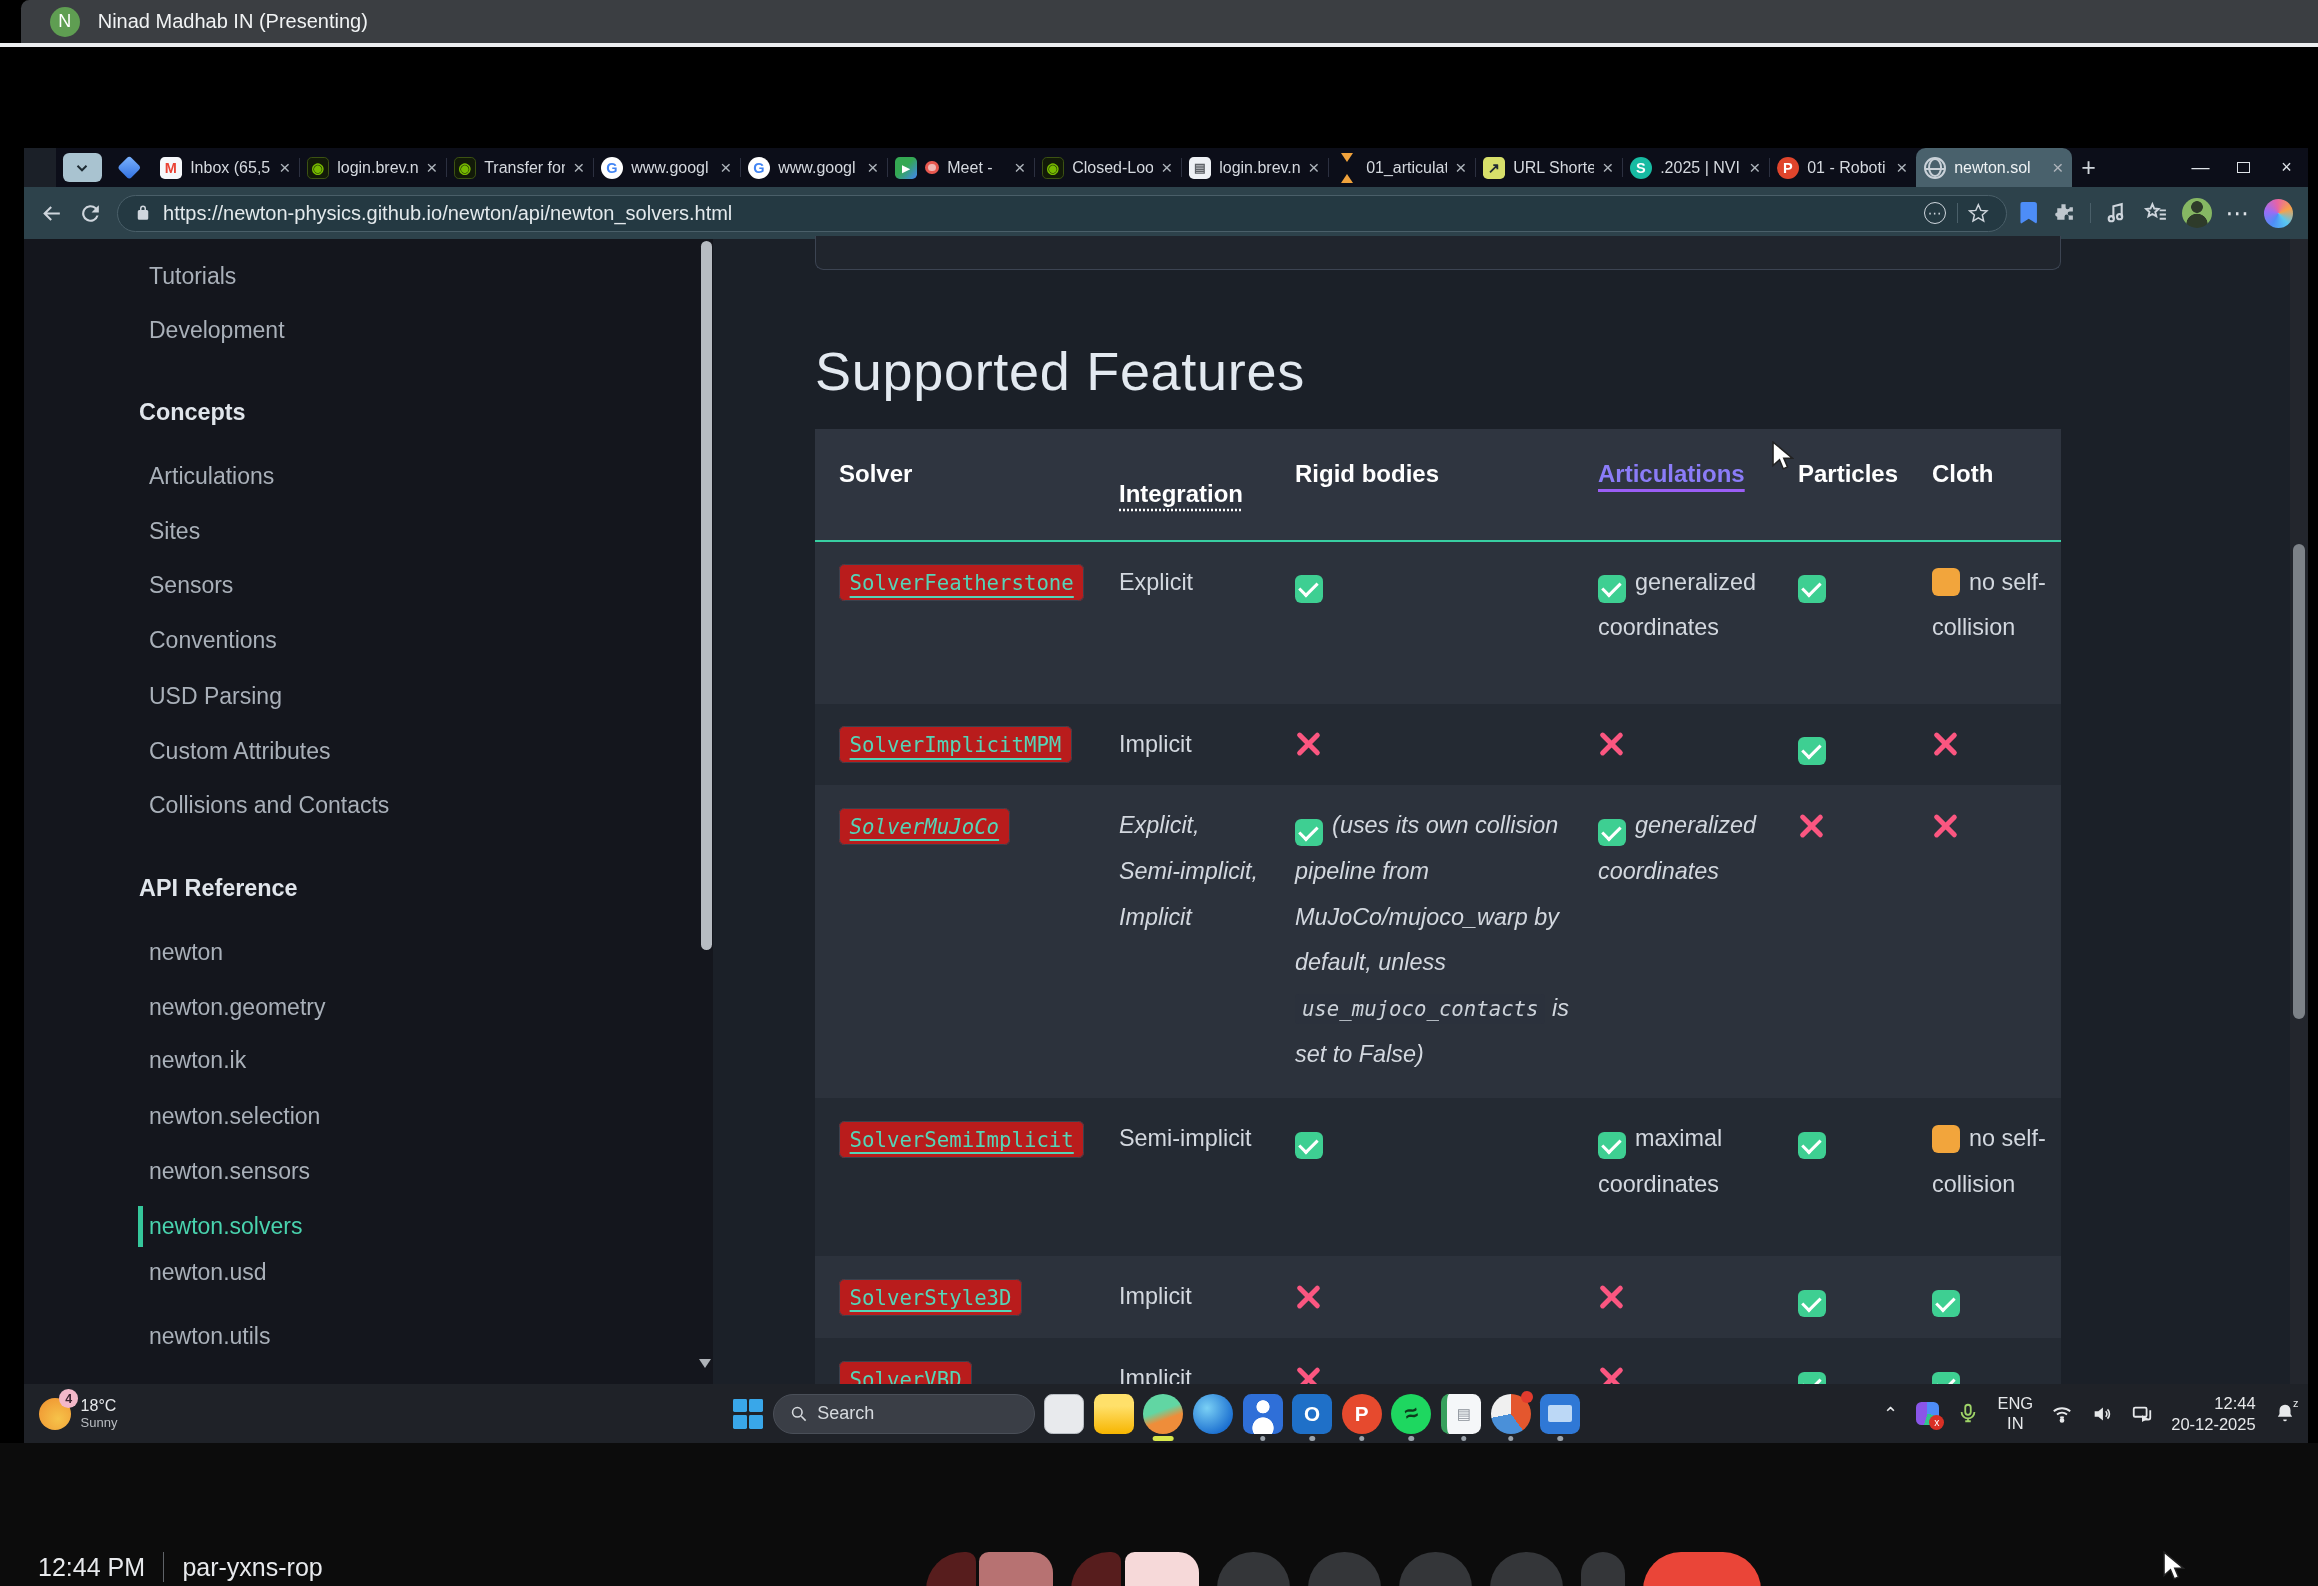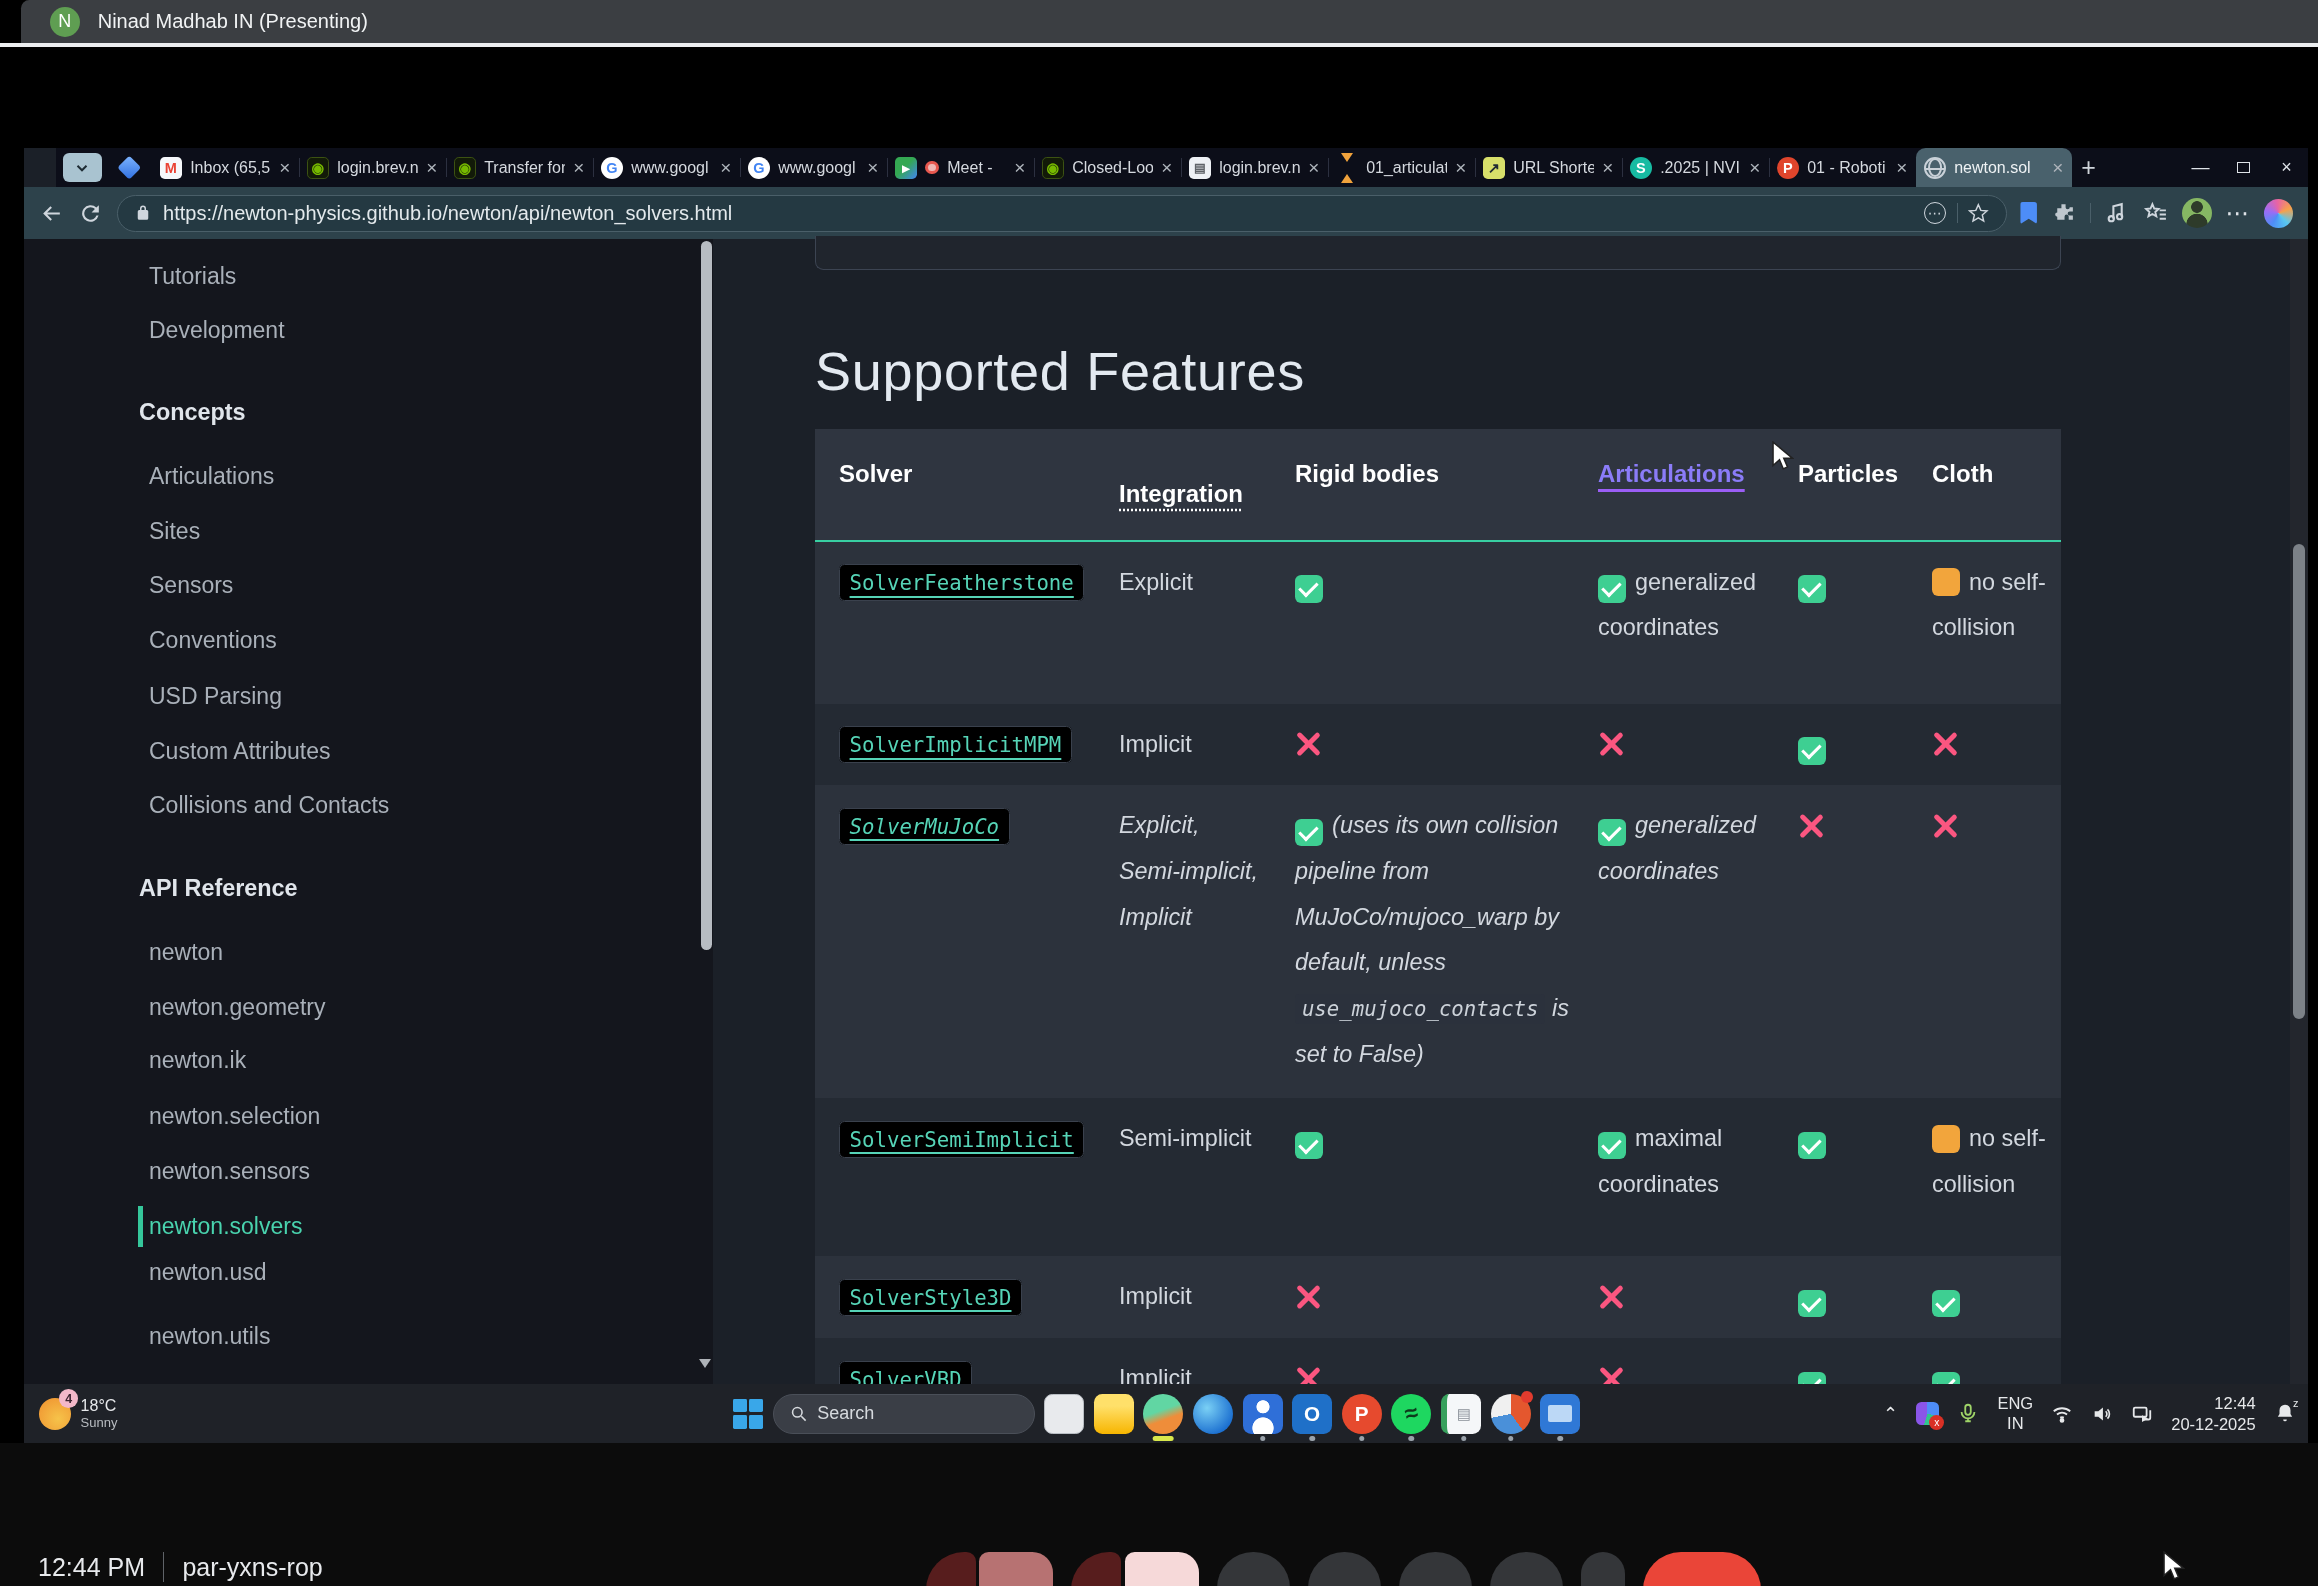--- a/index.html
+++ b/index.html
@@ -102,21 +102,21 @@
   .td, .th { padding:18px 13.8px 18px 15px; line-height:1.95; }
   .td:first-child, .th:first-child { padding-left:24px; }
   .thead { background:#2f3540; border-bottom:2.8px solid #38cfa2; }
   .th { font-weight:bold; color:#ffffff; font-size:24px; padding-top:22px; padding-bottom:22px; }
   .th.link { color:#8b7cf8; text-decoration:underline; text-decoration-color:#9b5ef6; text-decoration-thickness:2.8px; text-underline-offset:6.9px; }
   .th.dotted { text-decoration:underline dotted; text-underline-offset:6.9px;margin-top:20px; }
   .r0 { background:#2c323c; } .r1 { background:#242a33; }
   .row-f { min-height:162px; } .row-mpm { min-height:76px; } .row-mj { min-height:313px;font-style:italic; }
   .row-semi { min-height:158px; } .row-s3d { min-height:72px; } .row-vbd { min-height:76px; }
   .codebox { font-family:"DejaVu Sans Mono", monospace; font-size:20.7px; color:#56d4b7;
-    background:#000000; border:1.4px solid #3a414d; border-radius:5.5px; padding:5.5px 9.6px;
+    background:#b91c1c; border:1.4px solid #3a414d; border-radius:5.5px; padding:5.5px 9.6px;
     text-decoration:underline; text-underline-offset:5.5px; white-space:nowrap; }
   .codesm { font-family:"DejaVu Sans Mono", monospace; font-size:20.7px; color:#ccd2d9;
     background:#2b313c; border-radius:4.1px; padding:2.8px 6.9px; }
   .ic { display:inline-flex; width:27.5px; height:27.5px; border-radius:6.2px; vertical-align:-6.2px;
     margin-right:9.6px; align-items:center; justify-content:center; position:relative; }
   .ic-check { background:#3ecf92; }
   .ic-check::after { content:""; width:7.6px; height:15px; border-right:3.4px solid #fff;
     border-bottom:3.4px solid #fff; transform:rotate(45deg); margin-top:-4.1px; }
   .ic-orange { background:#f2a53c; }
   .ic-cross { background:transparent; }

